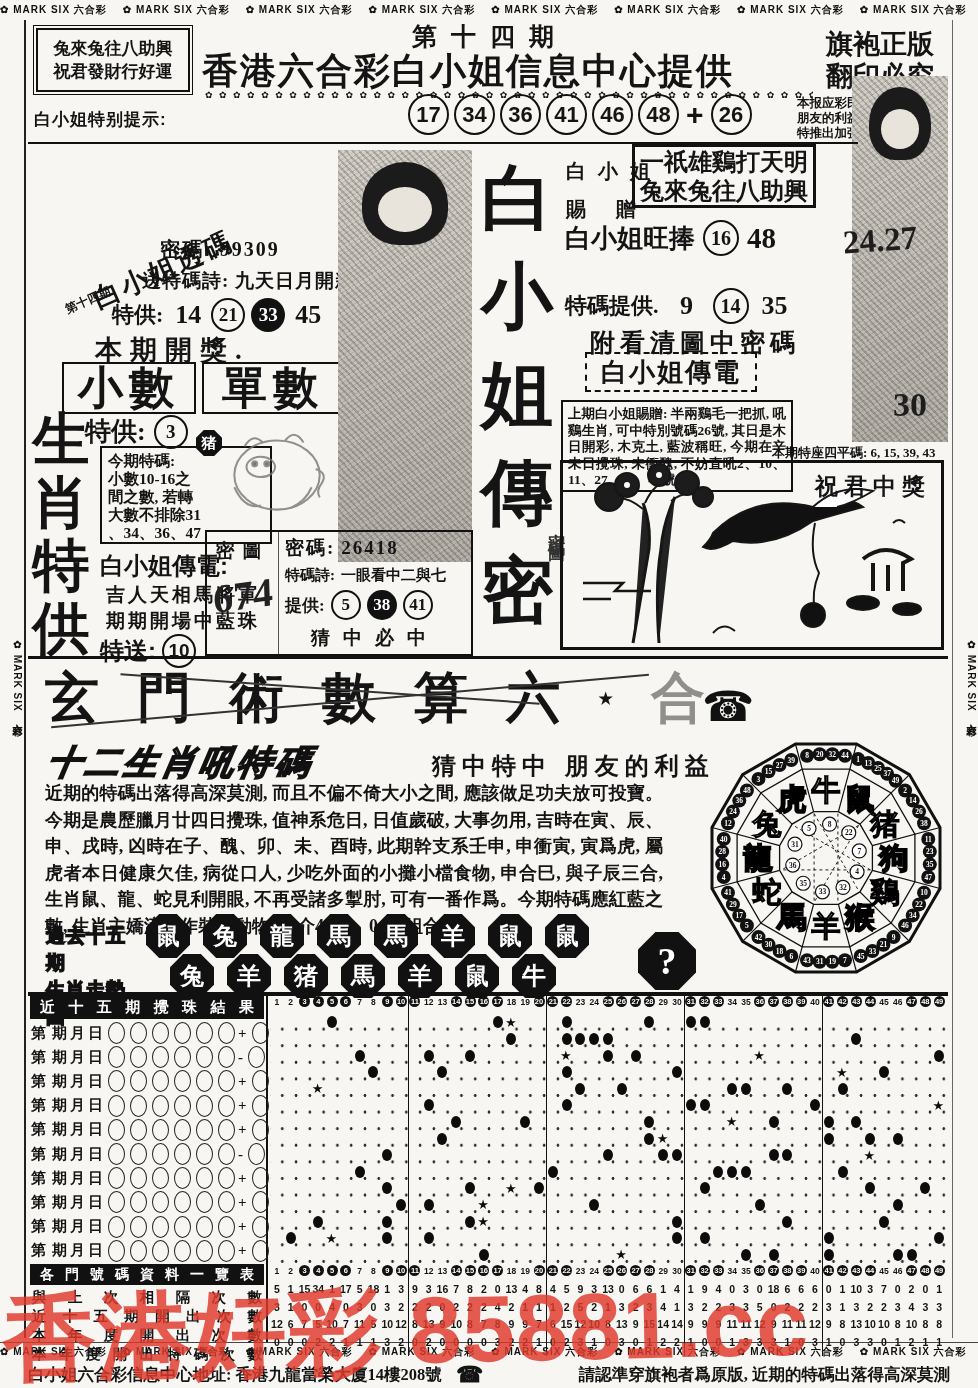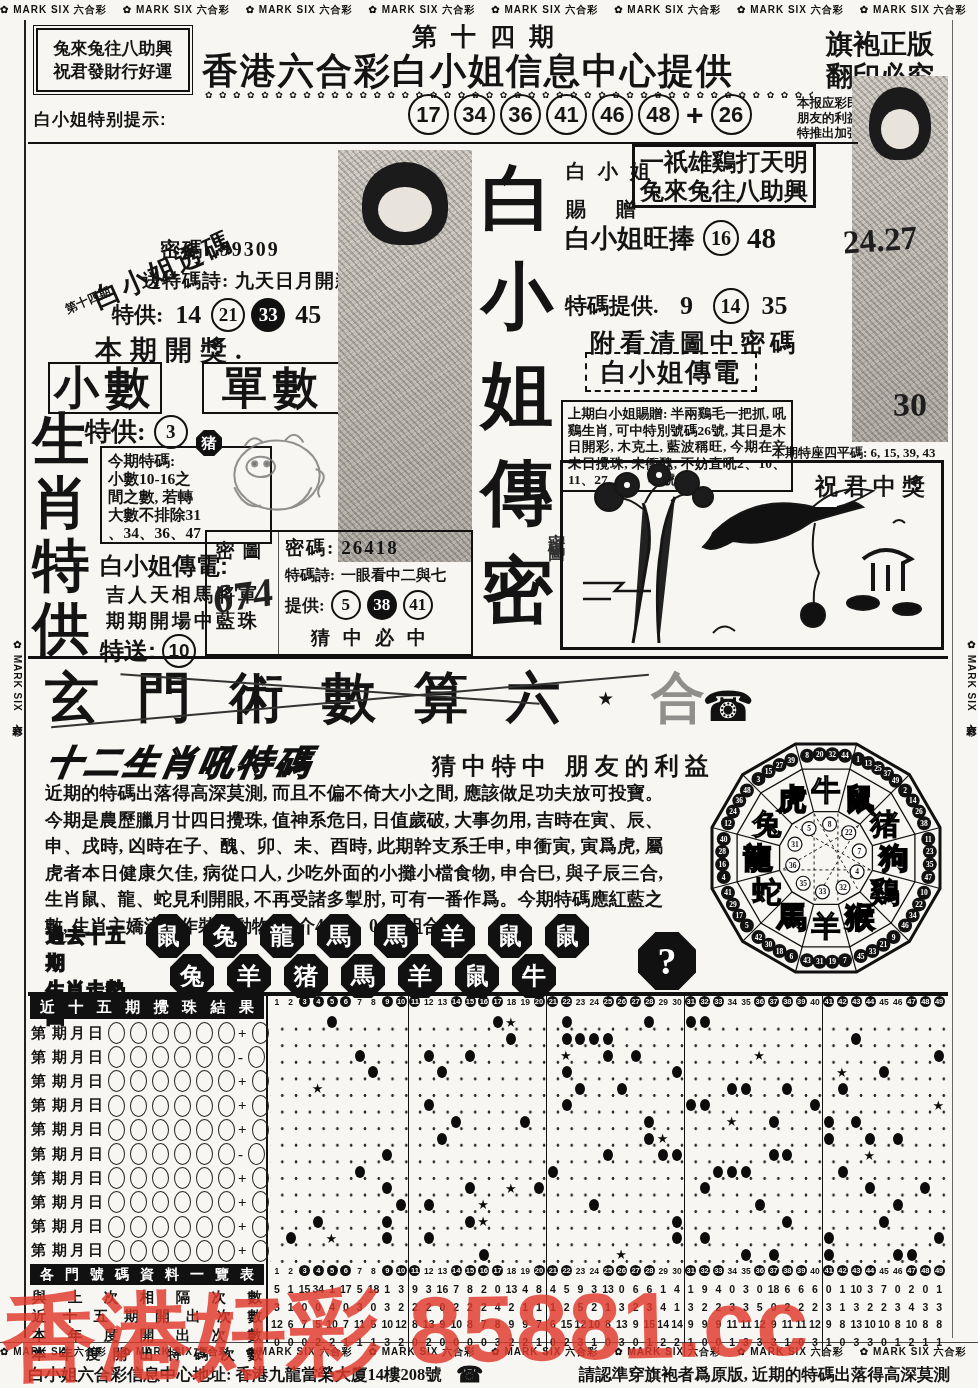--- a/index.html
+++ b/index.html
@@ -58,21 +58,21 @@
   .diag-title{left:88px;top:252px;font-size:27px;font-weight:900;font-family:"Liberation Serif",serif;
       transform:rotate(-24deg);letter-spacing:3px;}
   .diag-issue{left:64px;top:292px;font-size:12px;font-weight:bold;transform:rotate(-24deg);}
   .line-mima{left:160px;top:236px;font-size:20px;font-weight:bold;font-family:"Liberation Serif",serif;letter-spacing:2px;}
   .line-poem{left:142px;top:268px;font-size:19px;font-weight:bold;font-family:"Liberation Serif",serif;letter-spacing:1px;}
   .line-tegong{left:112px;top:298px;display:flex;align-items:center;gap:8px;font-size:22px;font-weight:bold;
       font-family:"Liberation Serif",serif;}
   .line-open{left:95px;top:332px;font-size:27px;font-weight:900;font-family:"Liberation Serif",serif;letter-spacing:8px;}
   .big-box{border:2.5px solid #111;display:flex;justify-content:center;align-items:center;
       font-size:45px;font-weight:900;font-family:"Liberation Serif",serif;letter-spacing:6px;}
-  .box-small{left:48px;top:362px;width:114px;height:52px;}
+  .box-small{left:62px;top:362px;width:134px;height:52px;}
   .box-single{left:202px;top:362px;width:142px;height:52px;}
   .line-tegong2{left:85px;top:414px;display:flex;align-items:center;gap:8px;font-size:26px;font-weight:900;
       font-family:"Liberation Serif",serif;}
   .note-box{left:100px;top:446px;width:172px;height:98px;border:2px solid #111;padding:4px 6px;
       font-size:15.5px;font-weight:bold;line-height:18px;font-family:"Liberation Serif",serif;}
   .guess-label{left:100px;top:550px;font-size:24px;font-weight:900;}
   .guess-l1{left:106px;top:582px;font-size:19px;font-weight:bold;font-family:"Liberation Serif",serif;letter-spacing:3px;}
   .guess-l2{left:106px;top:608px;font-size:19px;font-weight:bold;font-family:"Liberation Serif",serif;letter-spacing:3px;}
   .line-tesong{left:100px;top:634px;display:flex;align-items:center;gap:6px;font-size:24px;font-weight:900;}
   .vert-left-title{left:28px;top:408px;width:66px;font-size:57px;font-weight:900;line-height:63px;

